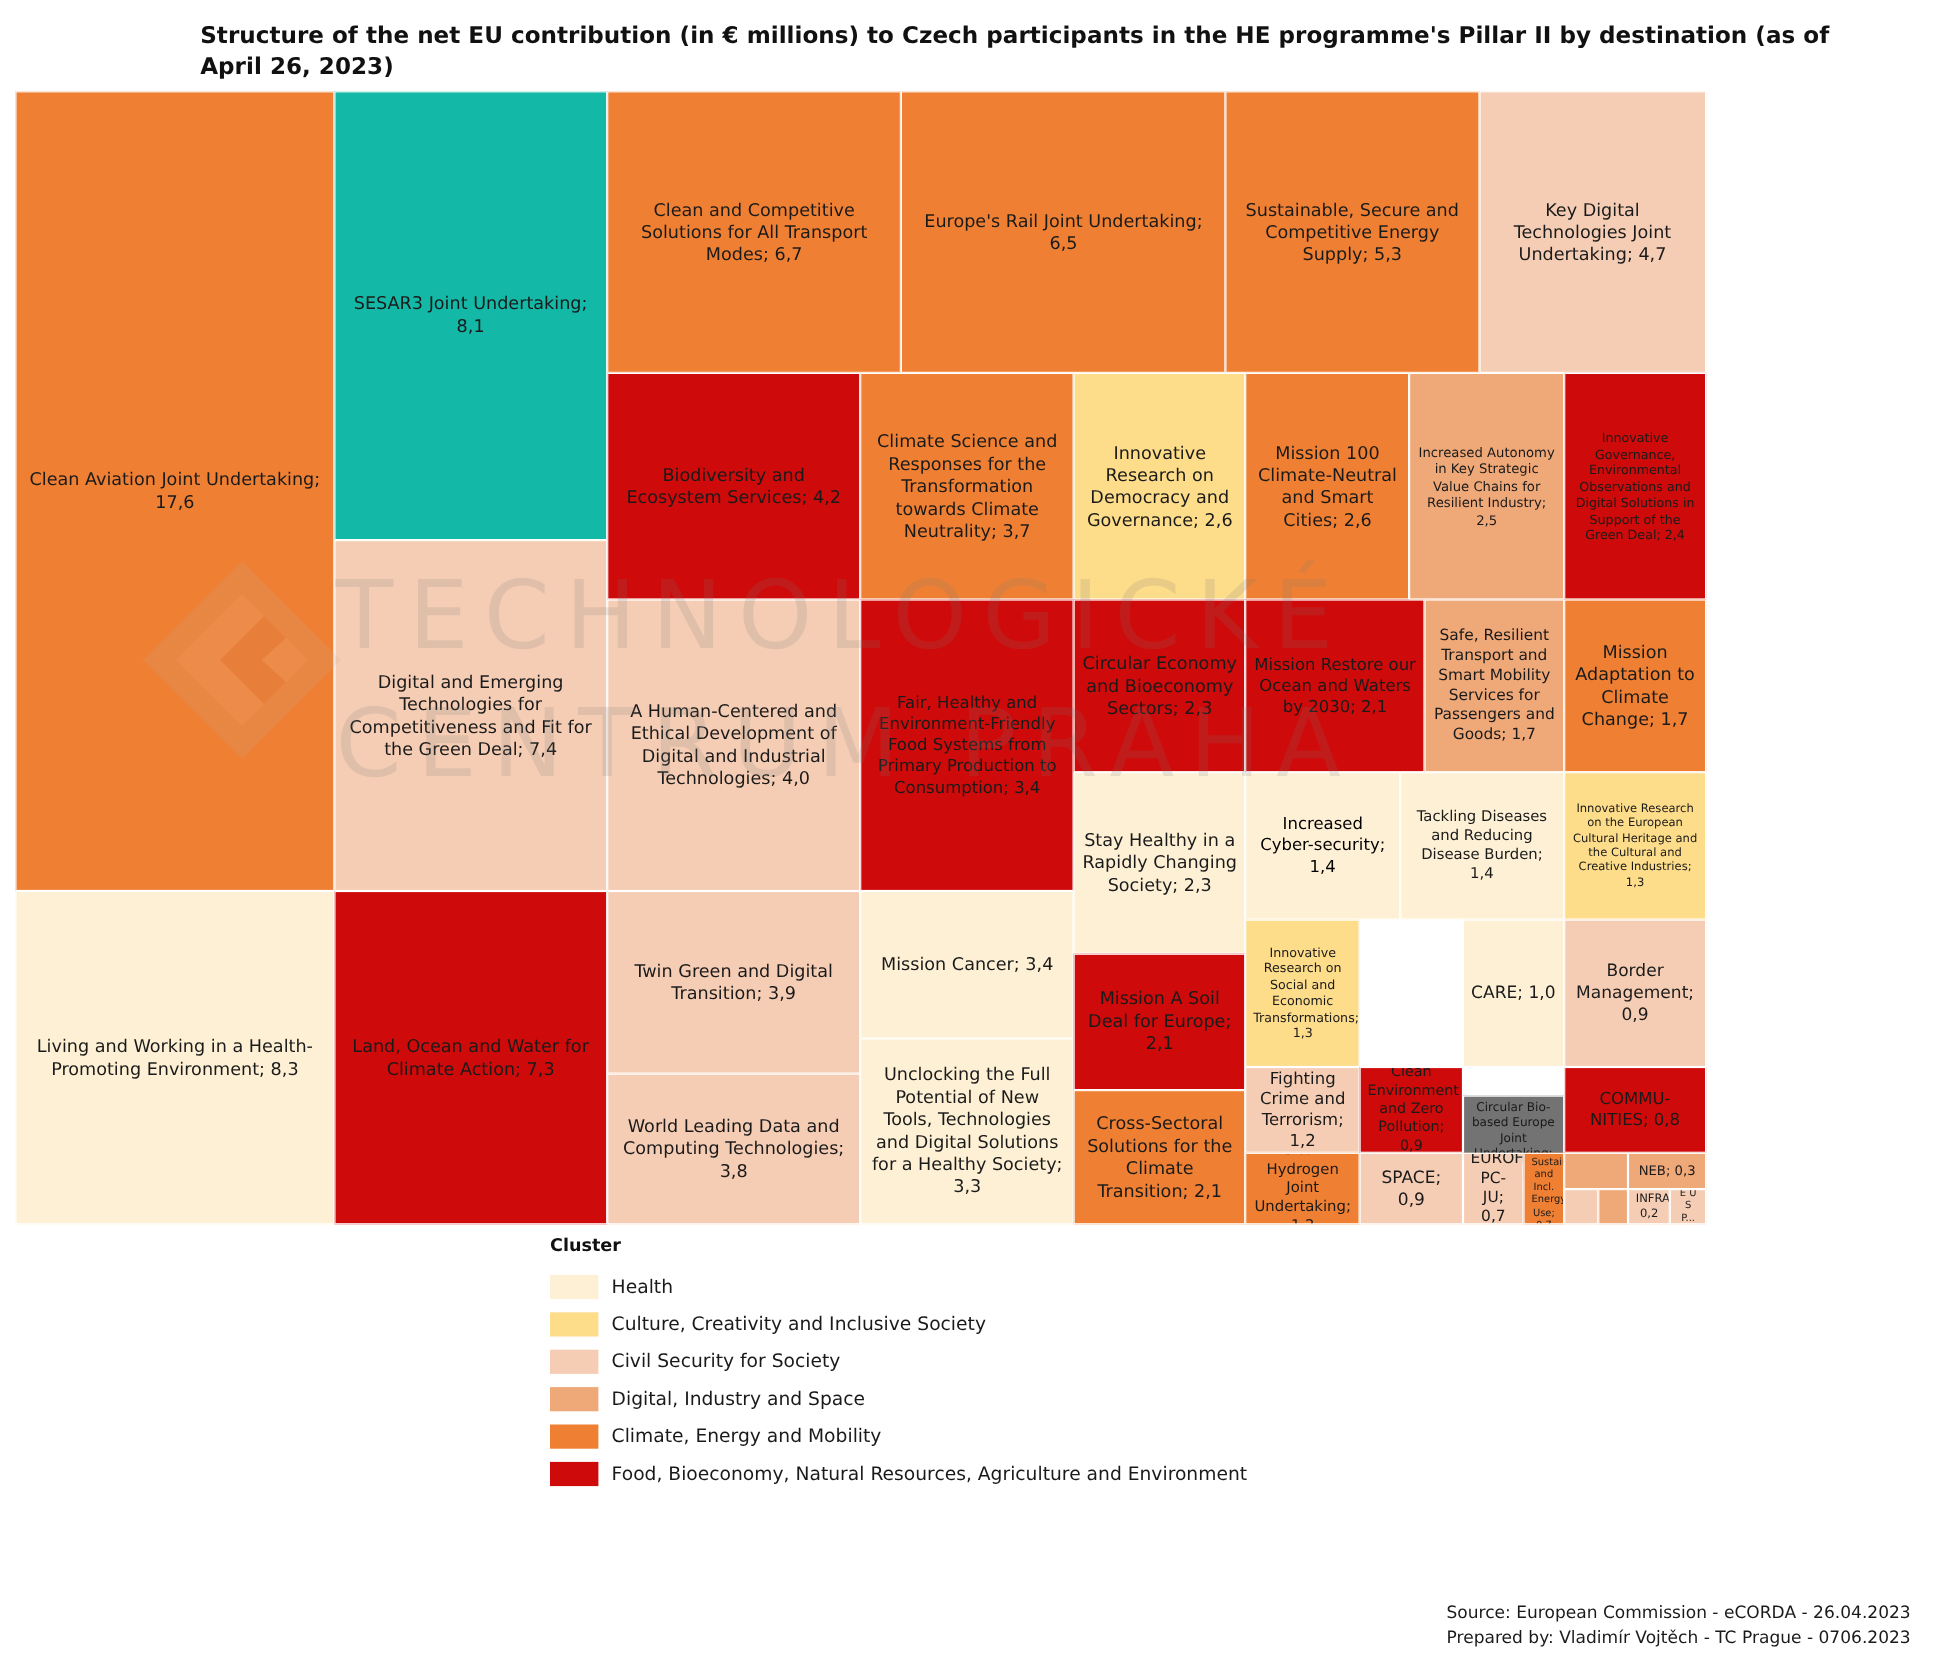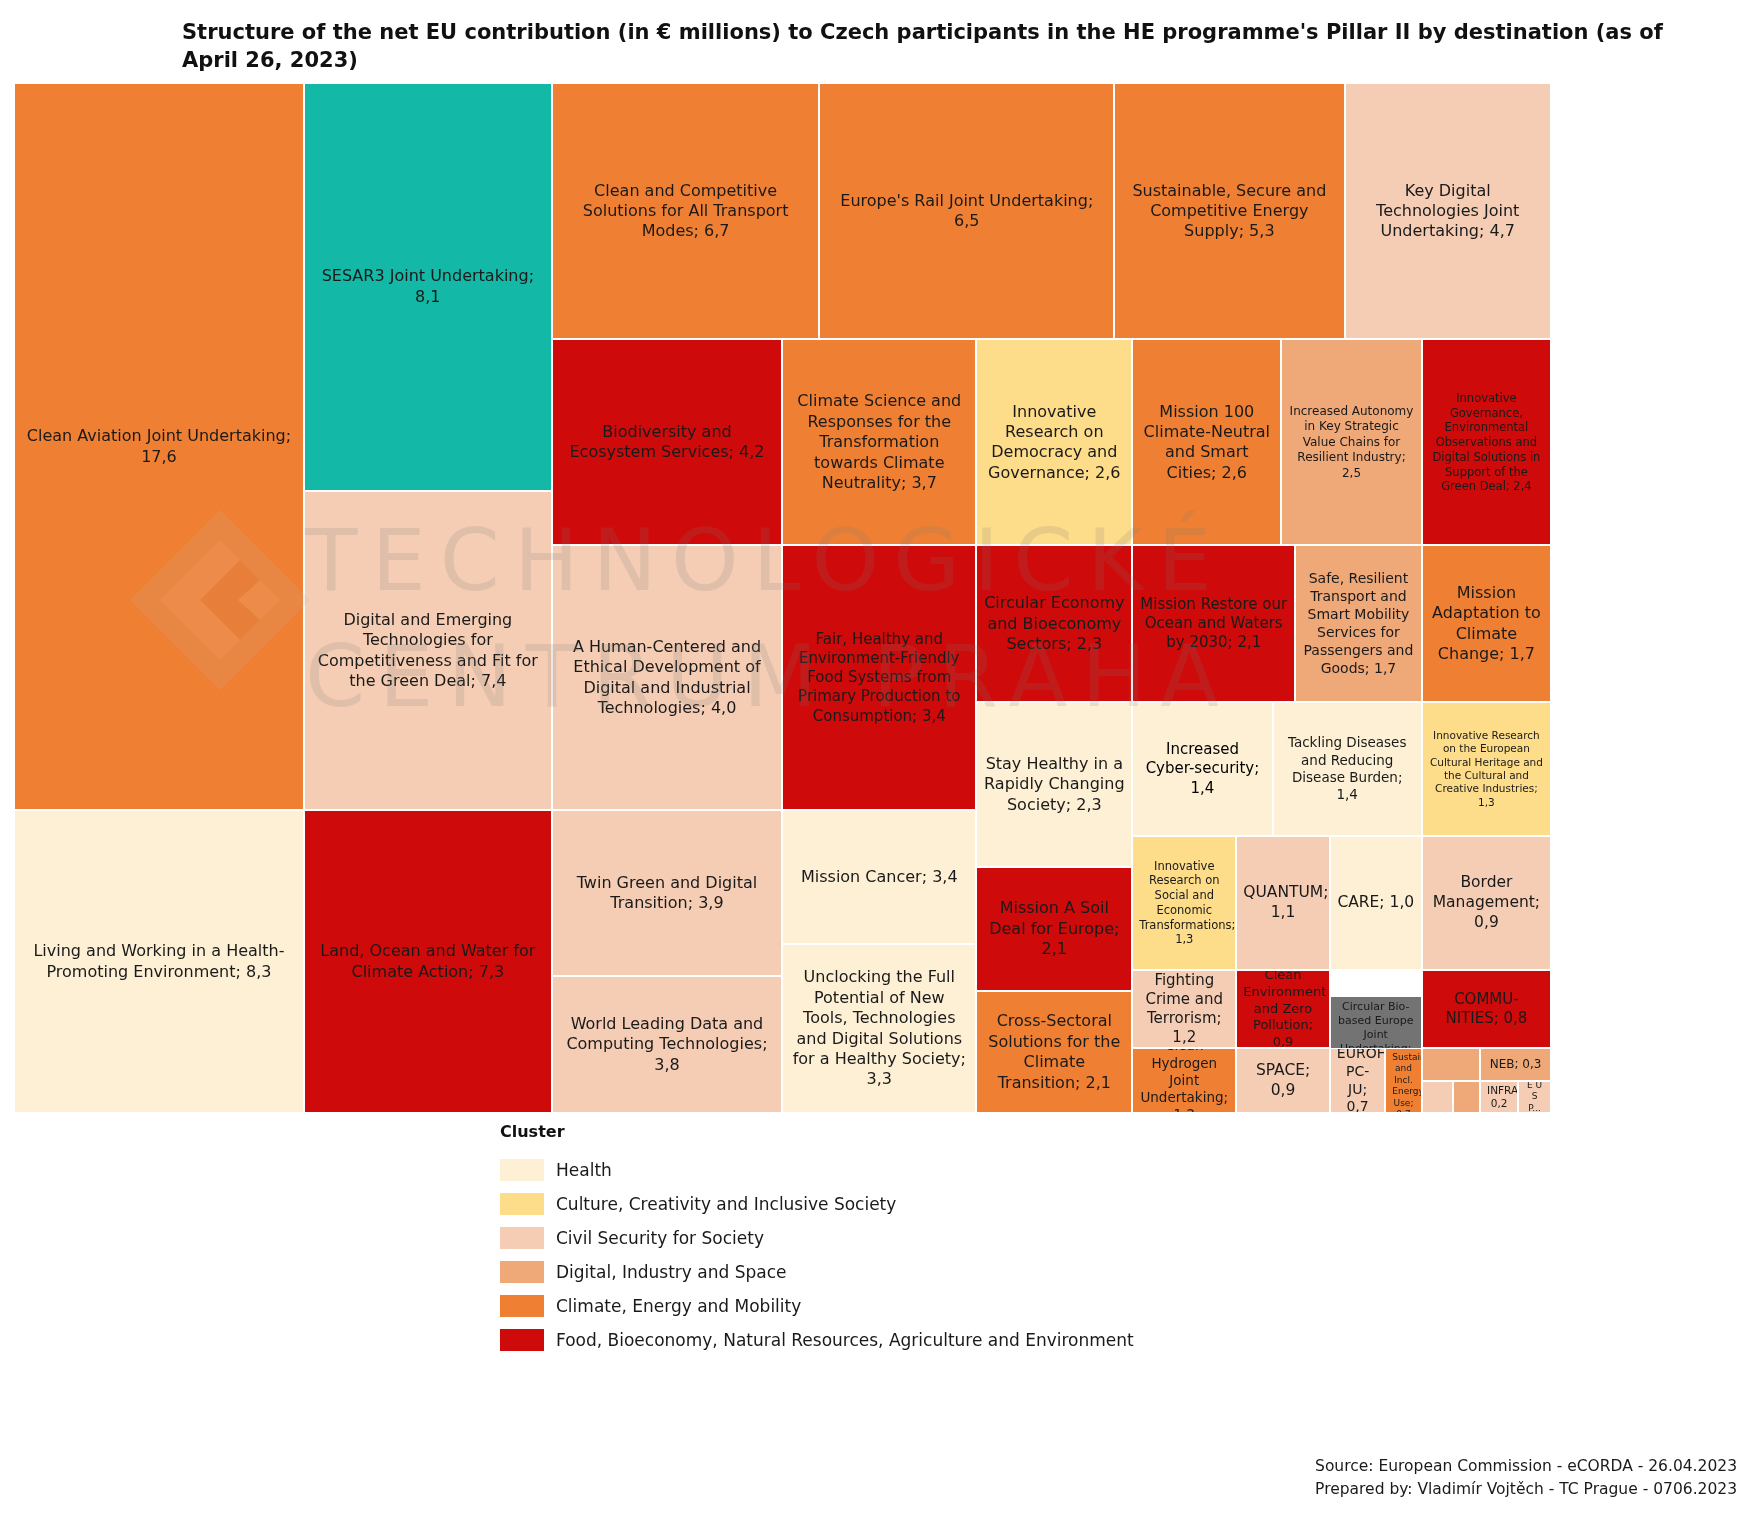--- a/index.html
+++ b/index.html
@@ -194,23 +194,20 @@
       <span>Increased Cyber-security; 1,4</span>
     </div>
     <div class="cell" style="left: 64.53%; top: 73.1%; width: 6%; height: 13%; background: rgb(253, 220, 138); color: rgb(26, 26, 26); font-size: 11.5px;">
       <span>Innovative Research on Social and Economic Transformations; 1,3</span>
     </div>
     <div class="cell" style="left: 64.53%; top: 86.1%; width: 6%; height: 7.6%; background: rgb(245, 205, 180); color: rgb(26, 26, 26); font-size: 15px;">
       <span>Fighting Crime and Terrorism; 1,2</span>
     </div>
     <div class="cell" style="left: 64.53%; top: 93.7%; width: 6%; height: 6.3%; background: rgb(239, 128, 51); color: rgb(26, 26, 26); font-size: 13.5px;">
       <span>Clean Hydrogen Joint Undertaking; 1,2</span>
-    </div>
-    <div class="cell" style="left: 70.53%; top: 73.1%; width: 5.4%; height: 13%; background: rgb(245, 205, 180); color: rgb(26, 26, 26); font-size: 15.5px;">
-      <span>QUANTUM; 1,1</span>
     </div>
     <div class="cell" style="left: 70.53%; top: 86.1%; width: 5.4%; height: 7.6%; background: rgb(207, 10, 10); color: rgb(26, 26, 26); font-size: 13px;">
       <span>Clean Environment and Zero Pollution; 0,9</span>
     </div>
     <div class="cell" style="left: 70.53%; top: 93.7%; width: 5.4%; height: 6.3%; background: rgb(245, 205, 180); color: rgb(26, 26, 26); font-size: 15.5px;">
       <span>SPACE; 0,9</span>
     </div>
     <div class="cell" style="left: 73.13%; top: 24.9%; width: 8.1%; height: 20%; background: rgb(239, 168, 120); color: rgb(26, 26, 26); font-size: 12px;">
       <span>Increased Autonomy in Key Strategic Value Chains for Resilient Industry; 2,5</span>
     </div>

